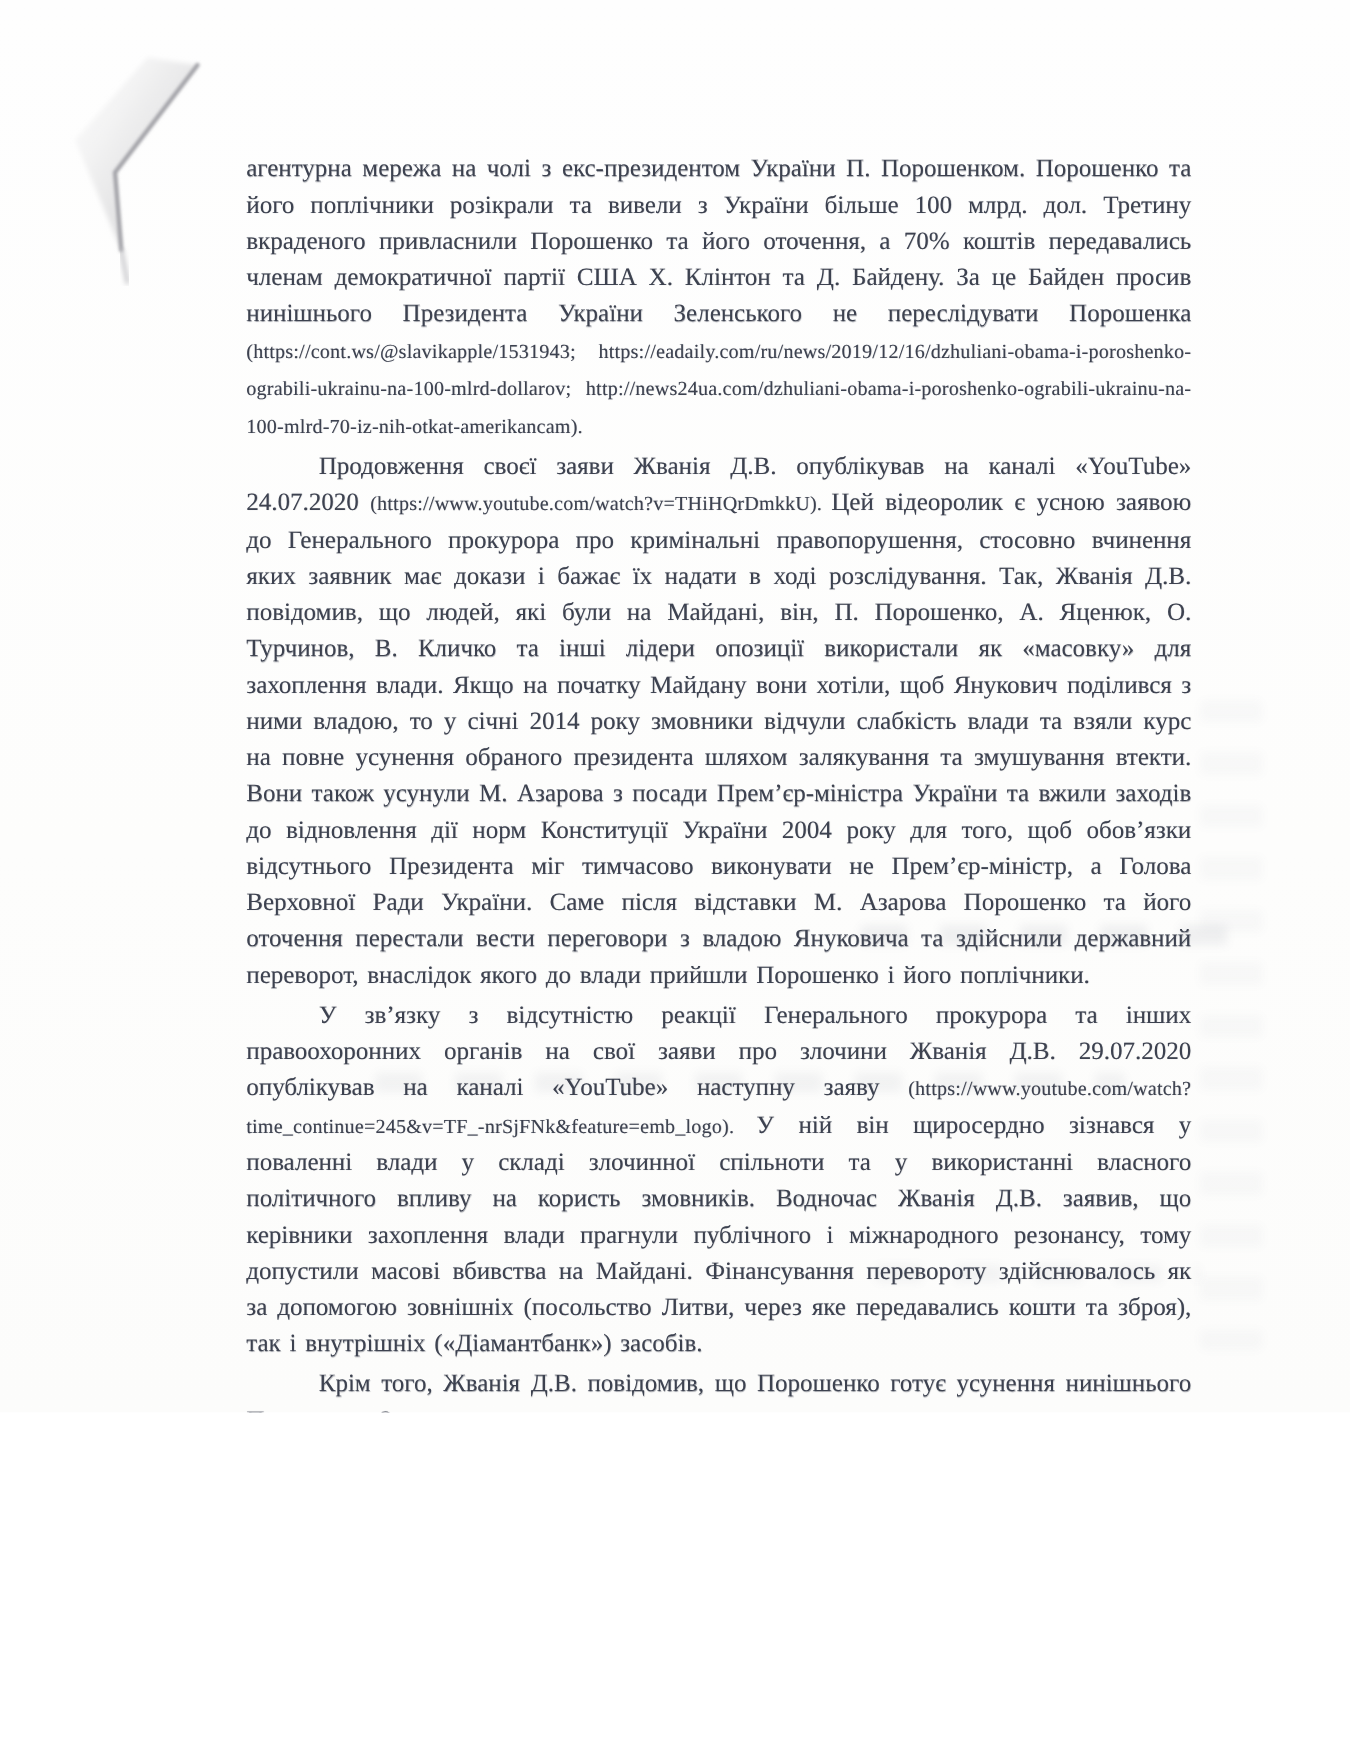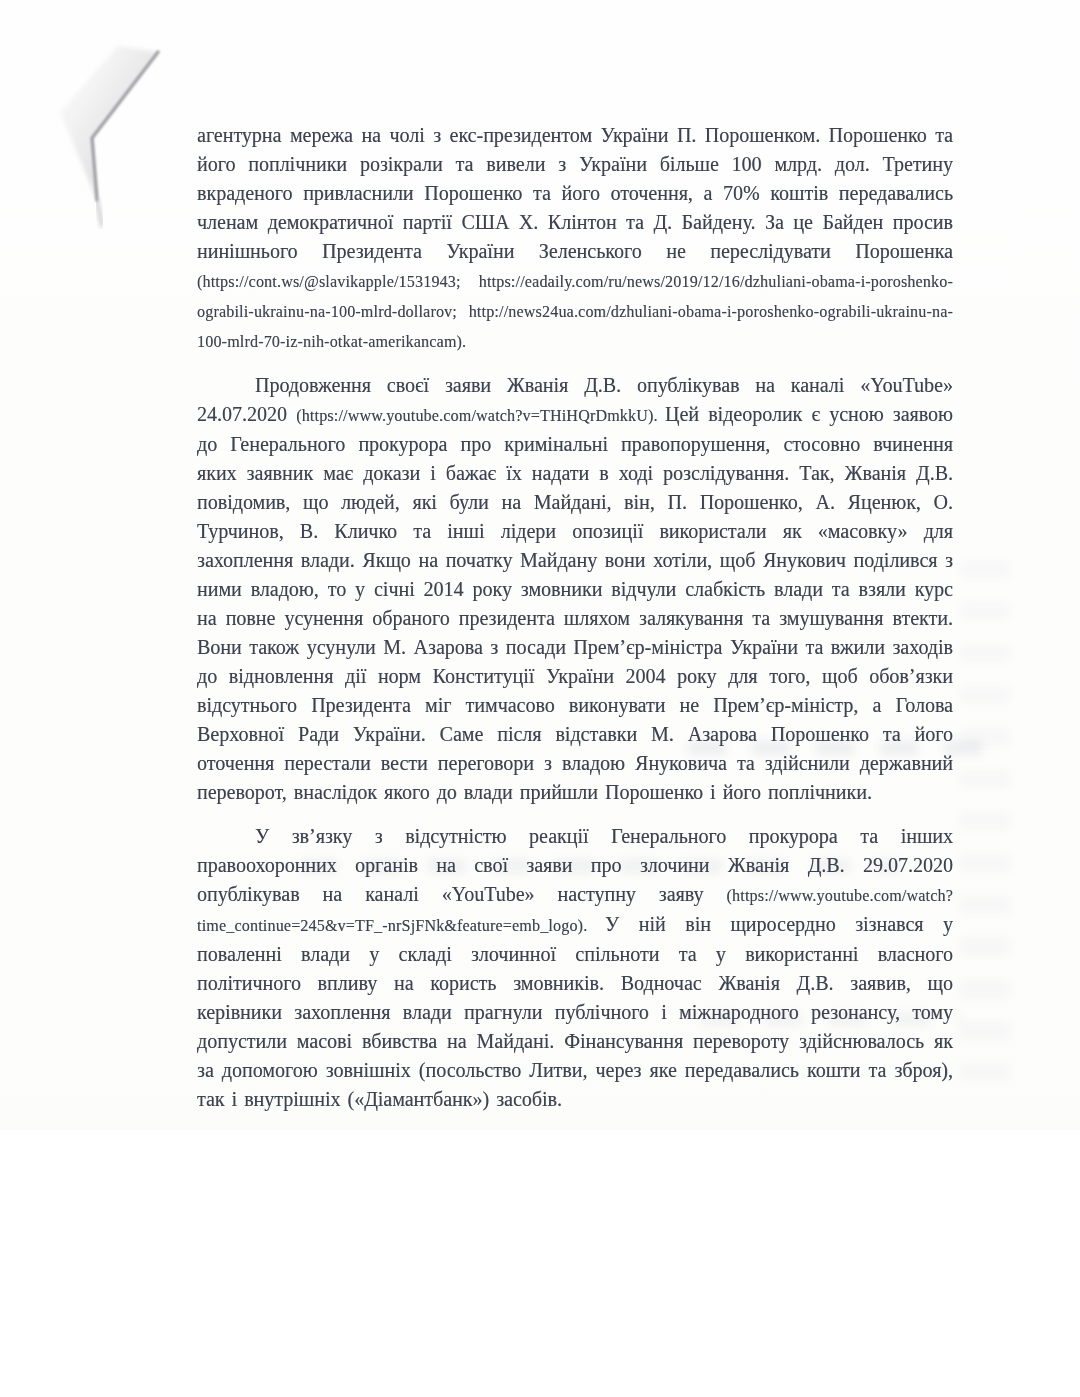--- a/index.html
+++ b/index.html
@@ -23,21 +23,21 @@
     width: 756px;
     color: #3d4250;
     font-size: 20px;
     line-height: 29px;
     text-align: justify;
     text-shadow: 0.3px 0.3px 0.6px rgba(61, 66, 80, 0.45);
     word-spacing: 2px;
   }
 
   .para { margin: 0; }
-  .para + .para { margin-top: 15px; }
+  .para + .para { margin-top: 3px; }
   .para.indent { text-indent: 58px; }
 
   .seg-url {
     font-size: 16px;
     letter-spacing: 0.2px;
     word-spacing: 1px;
   }
 
   
   .page-number {

